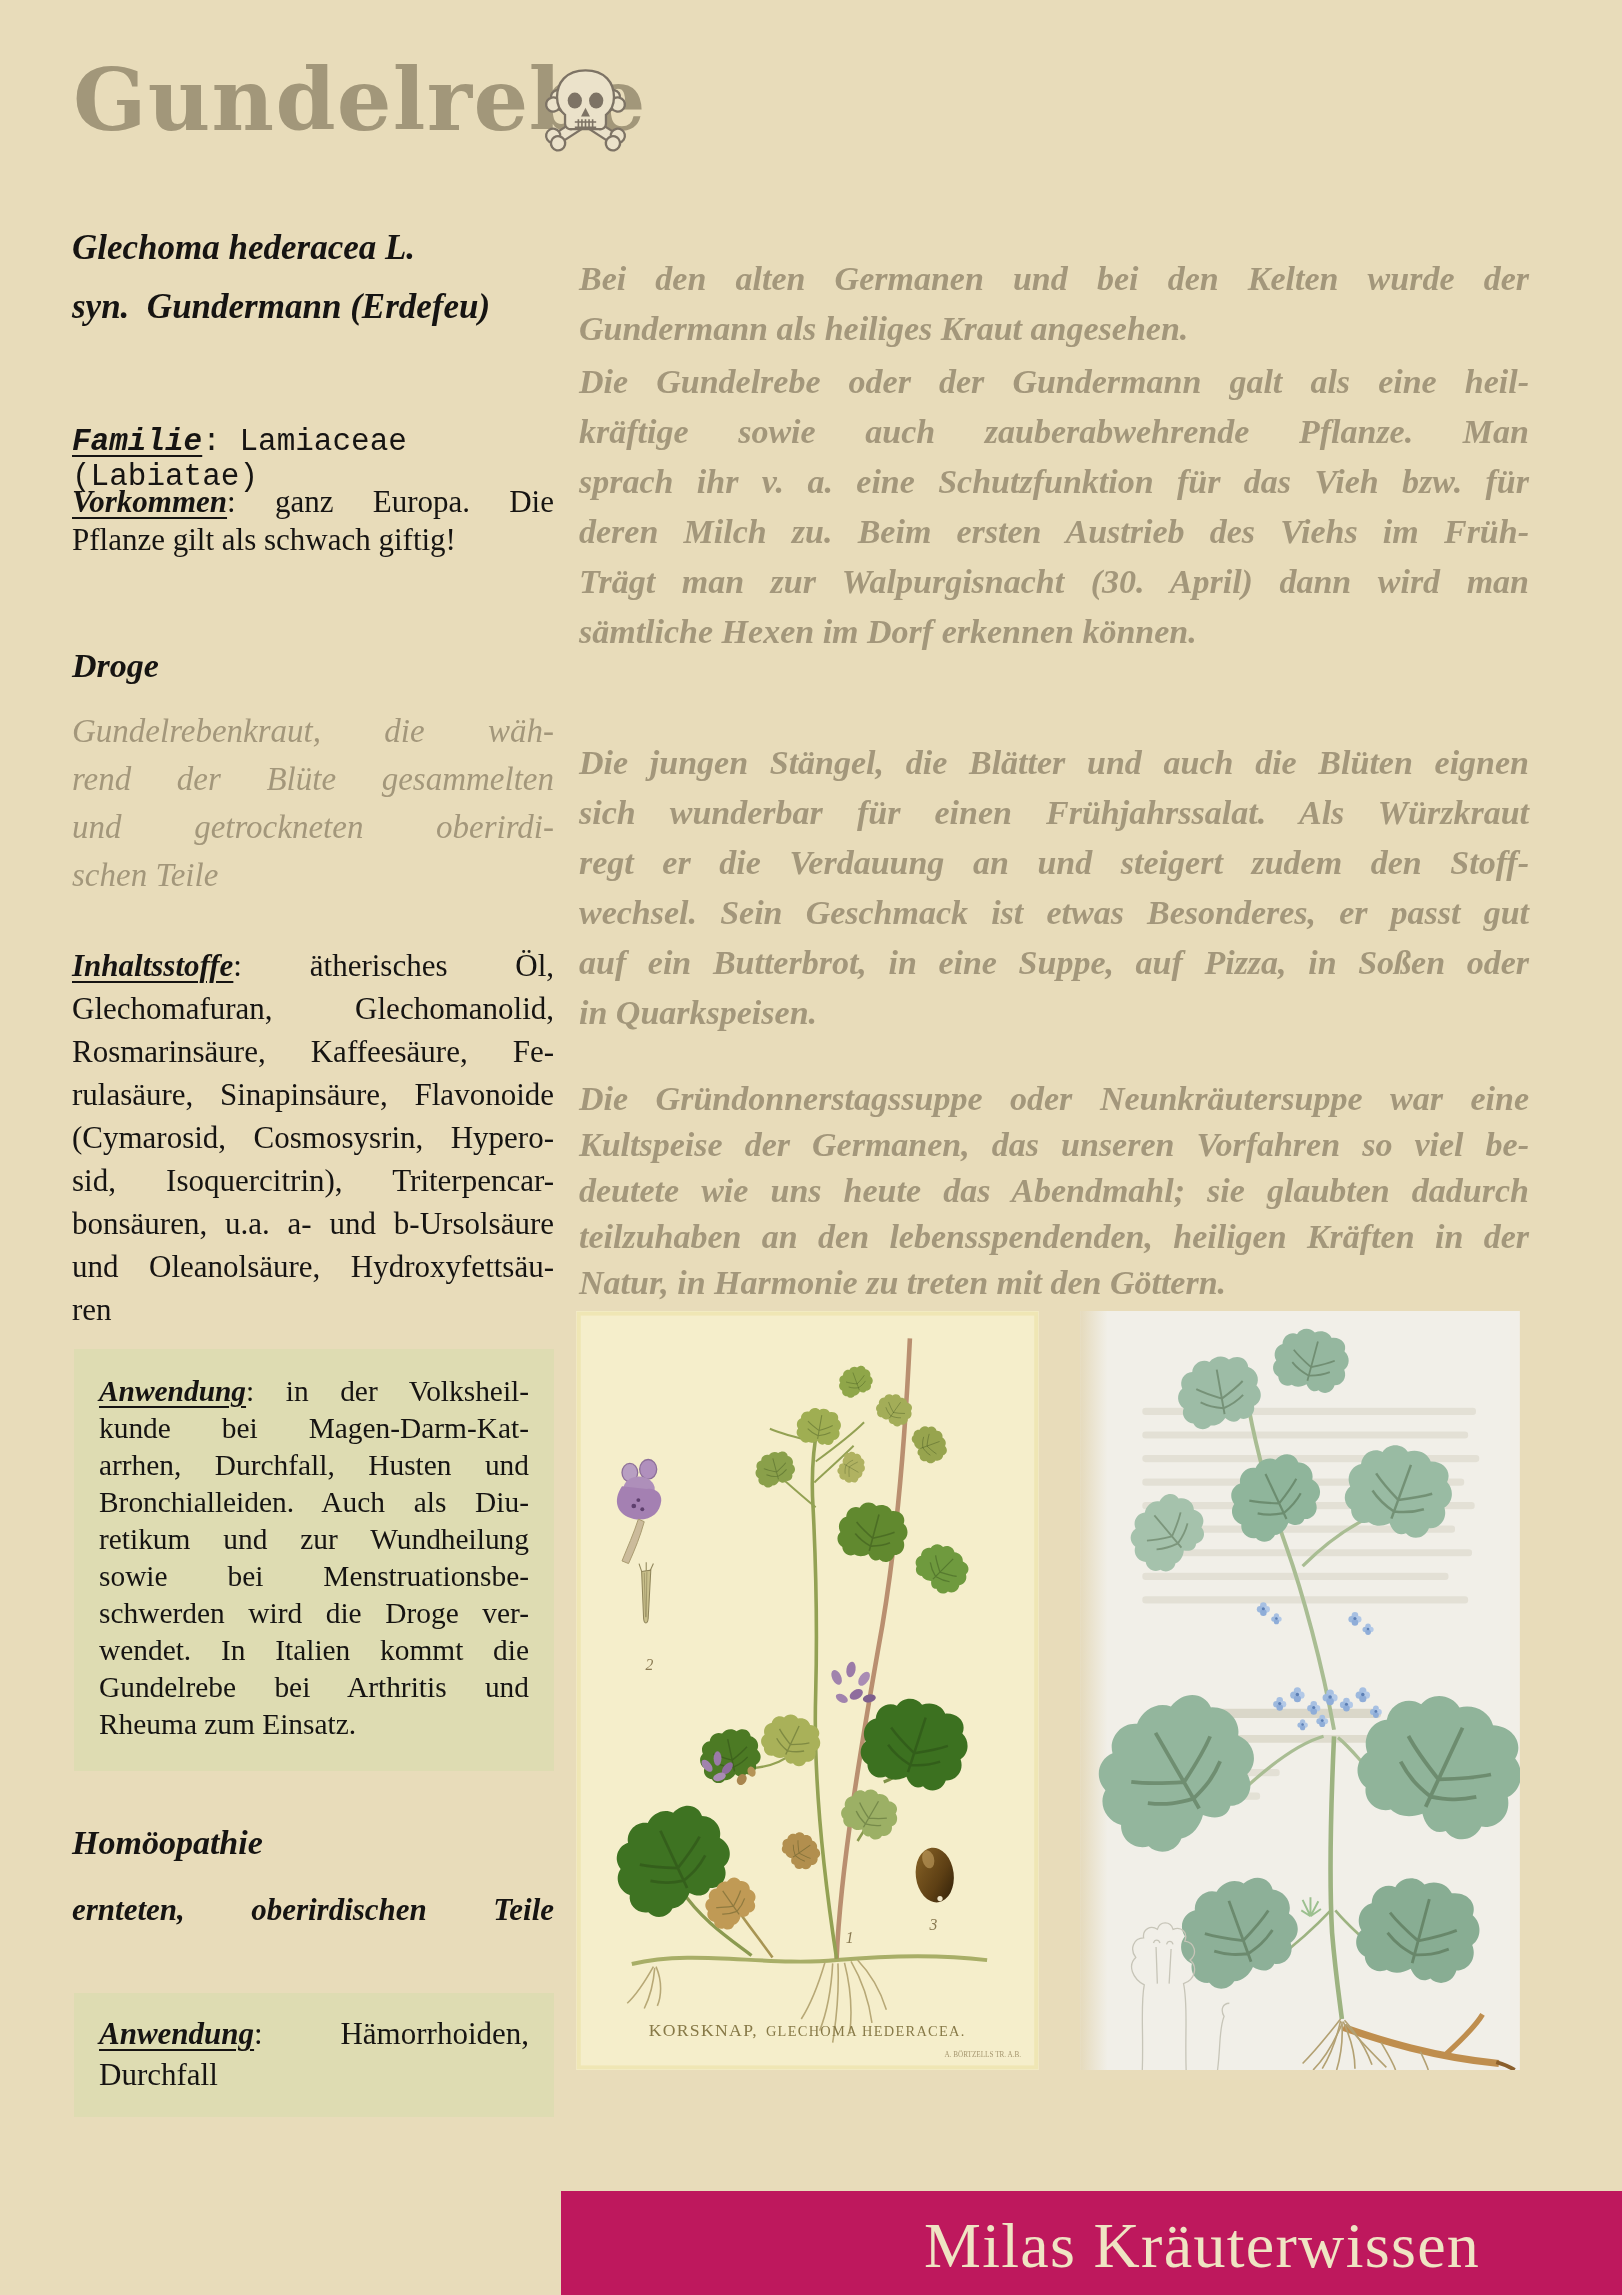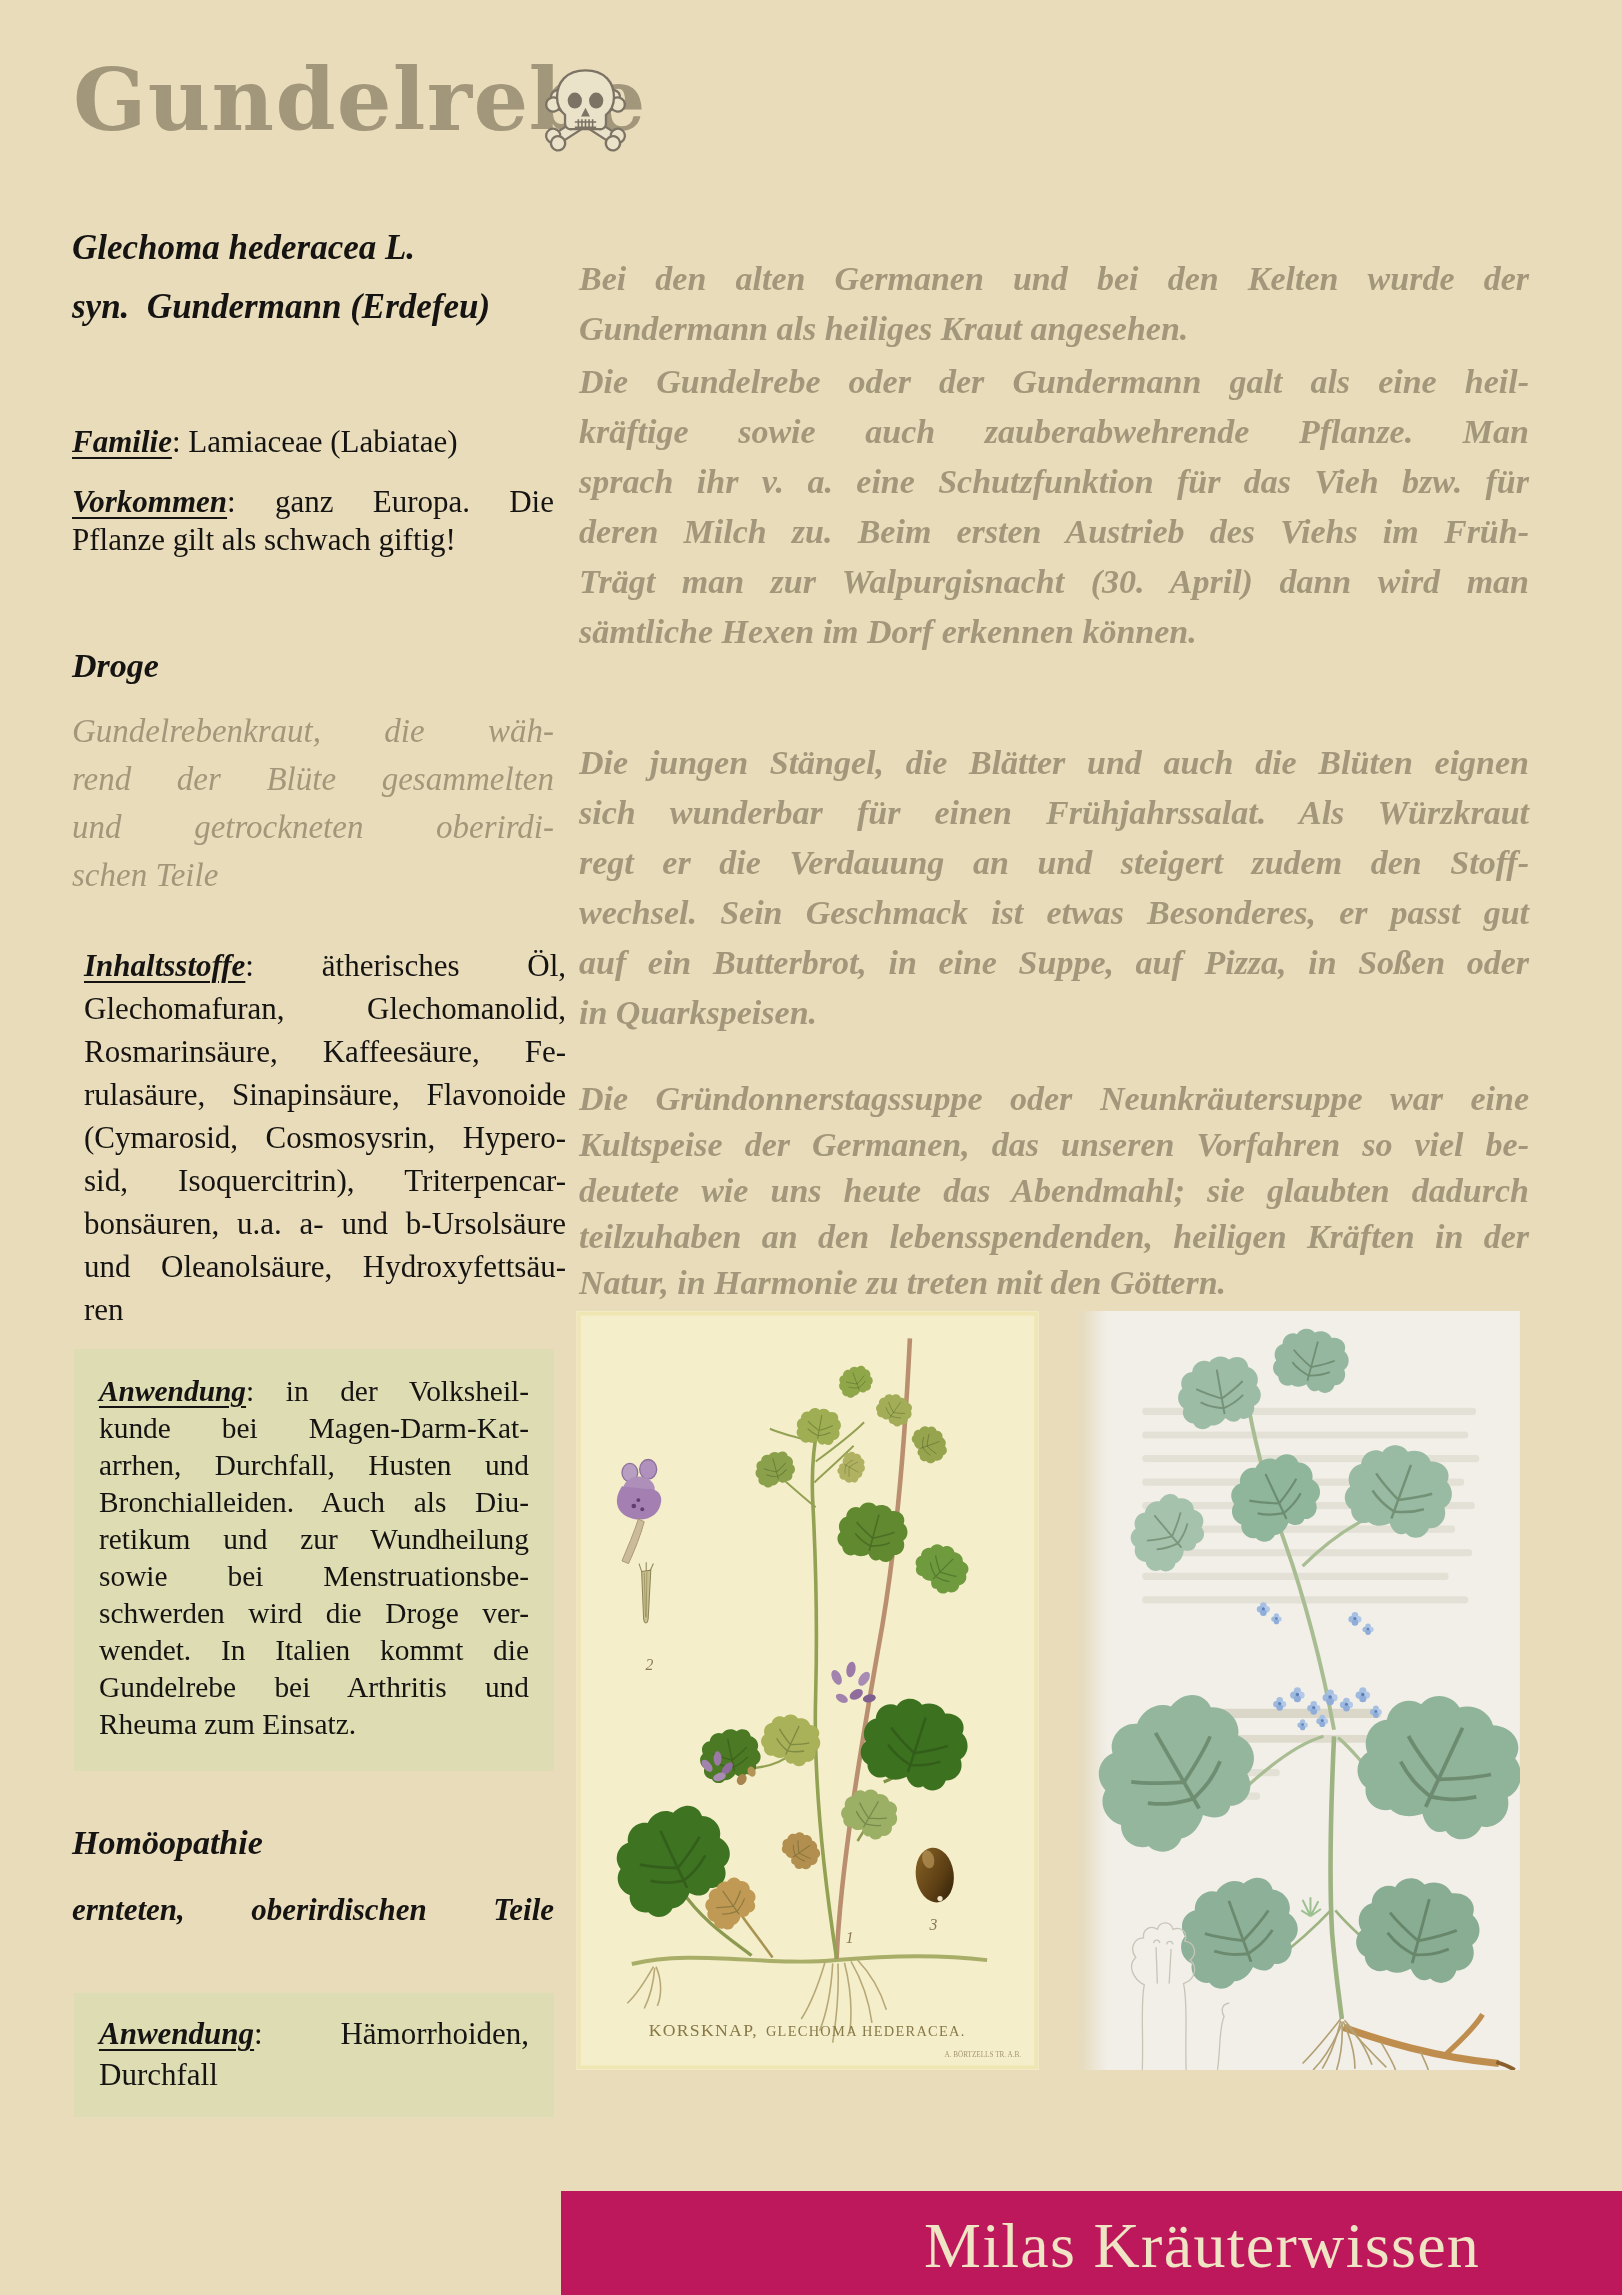--- a/index.html
+++ b/index.html
@@ -23,25 +23,25 @@
   .bi{font-weight:bold;font-style:italic;}
   .lbl{font-weight:bold;font-style:italic;text-decoration:underline;text-decoration-thickness:2px;text-underline-offset:4.6px;}
   .lines > div{white-space:nowrap;}
   .just > div{text-align:justify;text-align-last:justify;white-space:normal;}
   .just > div.last{text-align-last:left;}
   .just.all-just > div.last{text-align-last:justify;}
   .jlabel{text-align:justify;text-align-last:justify;}
   
   .latin{left:72px;top:228px;width:482px;font-size:35px;}
   .syn{left:72px;top:287px;width:482px;font-size:35px;}
-  .familie{left:72px;top:424px;width:482px;font-size:31px;}
+  .familie{left:72px;top:424px;width:482px;font-size:31px;font-family:Liberation Mono, monospace;}
   .vorkommen{left:72px;top:483px;width:482px;font-size:31px;line-height:38px;}
   .droge-head{left:72px;top:647px;font-size:34px;}
   .droge-text{left:72px;top:707px;width:482px;font-size:33px;line-height:48px;color:#a3977b;font-weight:normal;font-style:italic;}
-  .inhalt{left:72px;top:944px;width:482px;font-size:31px;line-height:43px;margin-left:12px;}
+  .inhalt{left:72px;top:944px;width:482px;font-size:31px;line-height:43px;}
   .box1{left:74px;top:1349px;width:480px;height:422px;background:#dedcb2;box-sizing:border-box;padding:24px 25px;}
   .box1 .content{font-size:29.4px;line-height:37px;}
   .homo-head{left:72px;top:1824px;font-size:34px;}
   .homo-text{left:72px;top:1885px;width:482px;font-size:31px;line-height:49px;}
   .box2{left:74px;top:1993px;width:480px;height:124px;background:#dedcb2;box-sizing:border-box;padding:19.6px 25px;}
   .box2 .content{font-size:31px;line-height:41px;}
   
   .rp{left:579px;width:950px;color:#a3977b;font-weight:bold;font-style:italic;font-size:34px;line-height:50px;}
   .rp1{top:254px;}
   .rp2{top:357px;}

